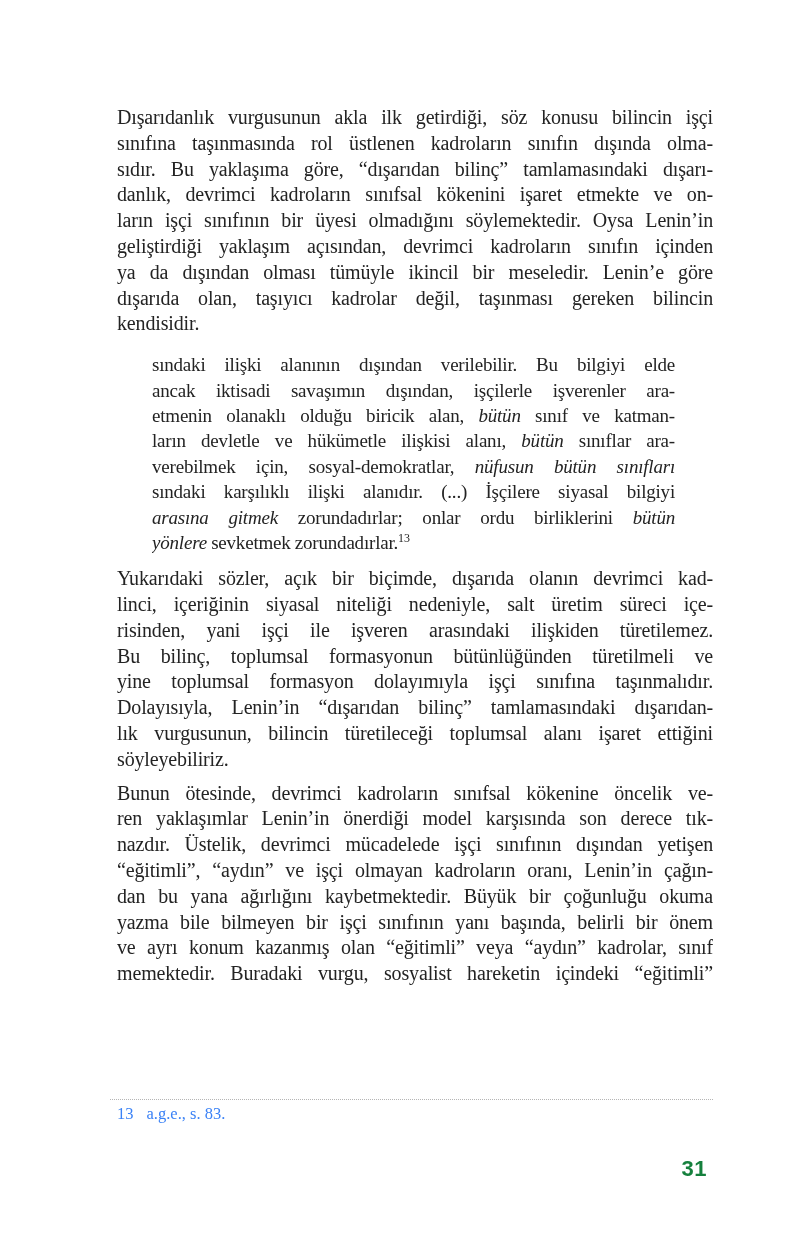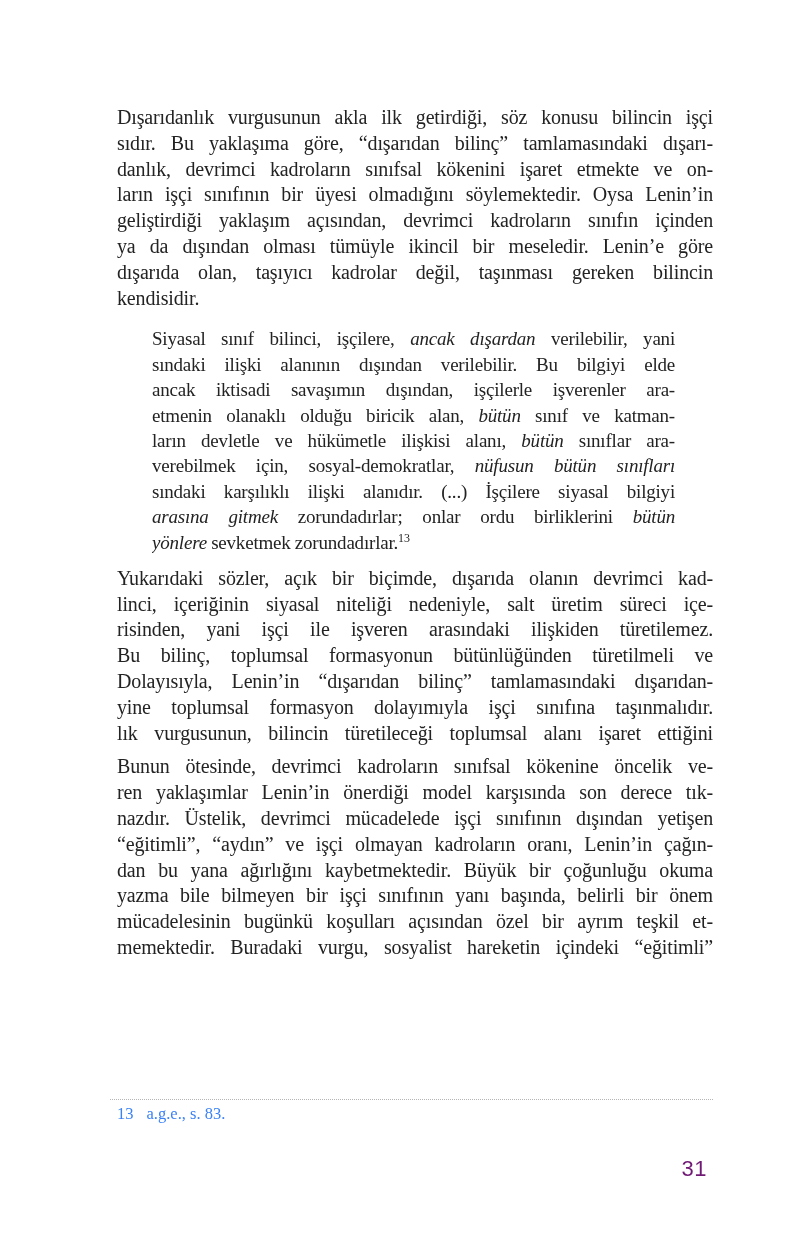--- a/index.html
+++ b/index.html
@@ -62,69 +62,70 @@
     line-height: 22px;
     color: #3b82f6;
   }
   .footnote .marker { margin-right: 13px; }
   .page-number {
     position: absolute;
     left: 647px; top: 1157px;
     width: 60px;
     text-align: right;
     font-family: "Liberation Sans", sans-serif;
-    font-weight: 400;
+    font-weight: 700;
     font-size: 22px;
     line-height: 24px;
-    color: #701a75;
+    color: #15803d;
     letter-spacing: 0.5px;
   }
 </style>
 </head>
 <body>
 
 <div class="text-block">
     <div class="para">
       <div class="line"><span>Dışarıdanlık vurgusunun akla ilk getirdiği, söz konusu bilincin işçi</span></div>
+      <div class="line"><span>sınıfına taşınmasında rol üstlenen kadroların sınıfın dışında olma-</span></div>
       <div class="line"><span>sıdır. Bu yaklaşıma göre, “dışarıdan bilinç” tamlamasındaki dışarı-</span></div>
       <div class="line"><span>danlık, devrimci kadroların sınıfsal kökenini işaret etmekte ve on-</span></div>
       <div class="line"><span>ların işçi sınıfının bir üyesi olmadığını söylemektedir. Oysa Lenin’in</span></div>
       <div class="line"><span>geliştirdiği yaklaşım açısından, devrimci kadroların sınıfın içinden</span></div>
       <div class="line"><span>ya da dışından olması tümüyle ikincil bir meseledir. Lenin’e göre</span></div>
       <div class="line"><span>dışarıda olan, taşıyıcı kadrolar değil, taşınması gereken bilincin</span></div>
       <div class="line end"><span>kendisidir.</span></div>
     </div>
     <div class="quote">
-      <div class="line"><span>Siyasal sınıf bilinci, işçilere, </span><em>ancak dışardan</em><span> verilebilir, yani</span></div>
       <div class="line"><span>sındaki ilişki alanının dışından verilebilir. Bu bilgiyi elde</span></div>
       <div class="line"><span>ancak iktisadi savaşımın dışından, işçilerle işverenler ara-</span></div>
       <div class="line"><span>etmenin olanaklı olduğu biricik alan, </span><em>bütün</em><span> sınıf ve katman-</span></div>
       <div class="line"><span>ların devletle ve hükümetle ilişkisi alanı, </span><em>bütün</em><span> sınıflar ara-</span></div>
       <div class="line"><span>verebilmek için, sosyal-demokratlar, </span><em>nüfusun bütün sınıfları</em></div>
       <div class="line"><span>sındaki karşılıklı ilişki alanıdır. (...) İşçilere siyasal bilgiyi</span></div>
       <div class="line"><em>arasına gitmek</em><span> zorundadırlar; onlar ordu birliklerini </span><em>bütün</em></div>
       <div class="line end"><em>yönlere</em><span> sevketmek zorundadırlar.</span><sup>13</sup></div>
     </div>
     <div class="para">
       <div class="line"><span>Yukarıdaki sözler, açık bir biçimde, dışarıda olanın devrimci kad-</span></div>
       <div class="line"><span>linci, içeriğinin siyasal niteliği nedeniyle, salt üretim süreci içe-</span></div>
       <div class="line"><span>risinden, yani işçi ile işveren arasındaki ilişkiden türetilemez.</span></div>
       <div class="line"><span>Bu bilinç, toplumsal formasyonun bütünlüğünden türetilmeli ve</span></div>
+      <div class="line"><span>yine toplumsal formasyon dolayımıyla işçi sınıfına taşınmalıdır.</span></div>
       <div class="line"><span>Dolayısıyla, Lenin’in “dışarıdan bilinç” tamlamasındaki dışarıdan-</span></div>
-      <div class="line"><span>yine toplumsal formasyon dolayımıyla işçi sınıfına taşınmalıdır.</span></div>
       <div class="line"><span>lık vurgusunun, bilincin türetileceği toplumsal alanı işaret ettiğini</span></div>
+      <div class="line end"><span>söyleyebiliriz.</span></div>
     </div>
     <div class="para">
       <div class="line"><span>Bunun ötesinde, devrimci kadroların sınıfsal kökenine öncelik ve-</span></div>
       <div class="line"><span>ren yaklaşımlar Lenin’in önerdiği model karşısında son derece tık-</span></div>
       <div class="line"><span>nazdır. Üstelik, devrimci mücadelede işçi sınıfının dışından yetişen</span></div>
       <div class="line"><span>“eğitimli”, “aydın” ve işçi olmayan kadroların oranı, Lenin’in çağın-</span></div>
       <div class="line"><span>dan bu yana ağırlığını kaybetmektedir. Büyük bir çoğunluğu okuma</span></div>
       <div class="line"><span>yazma bile bilmeyen bir işçi sınıfının yanı başında, belirli bir önem</span></div>
-      <div class="line"><span>mücadelesinin bugünkü koşulları açısından özel bir ayrım teşkil et-</span></div>
+      <div class="line"><span>ve ayrı konum kazanmış olan “eğitimli” veya “aydın” kadrolar, sınıf</span></div>
       <div class="line"><span>memektedir. Buradaki vurgu, sosyalist hareketin içindeki “eğitimli”</span></div>
     </div>
   </div>
 
 <div class="footnote-rule"></div>
 
 <div class="footnote">
   <span class="marker">13</span><span>a.g.e., s. 83.</span>
 </div>
 

